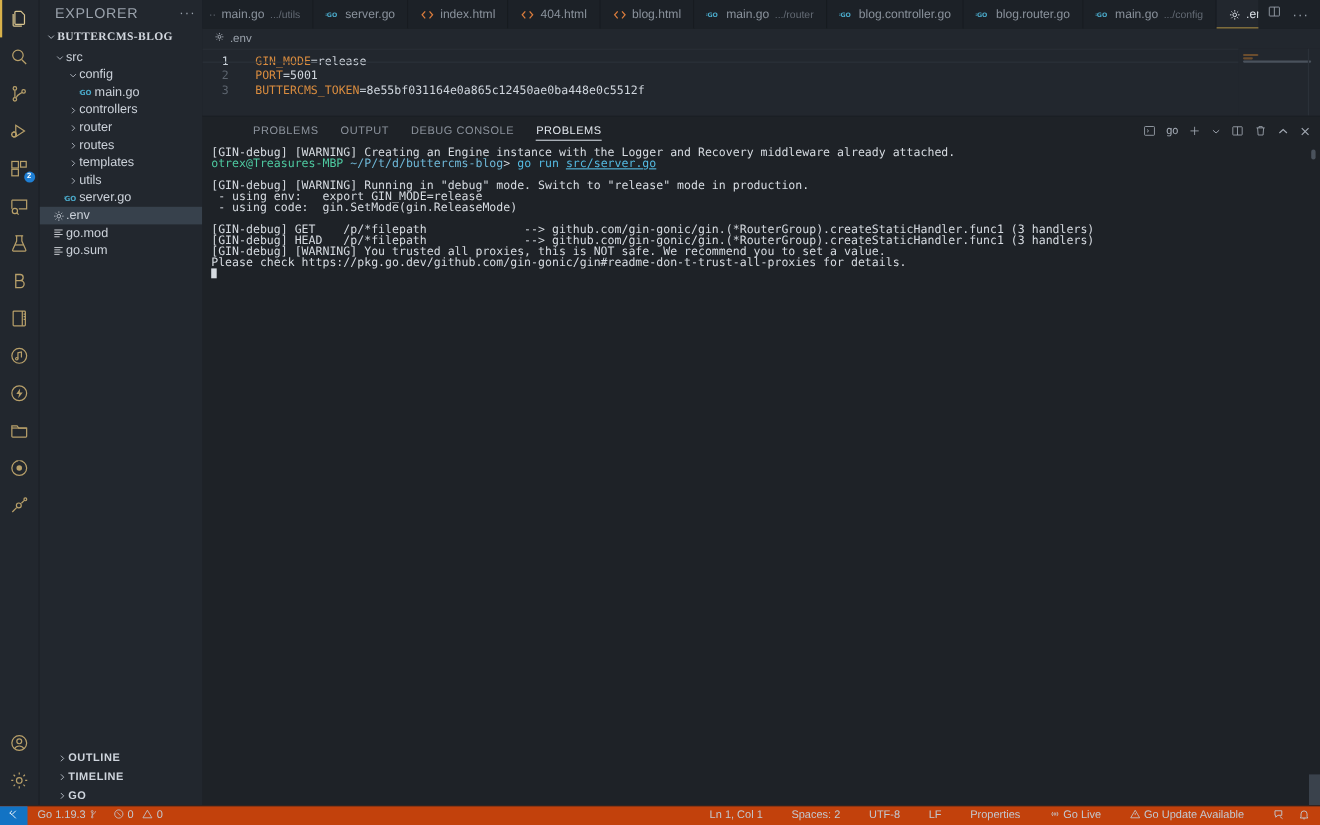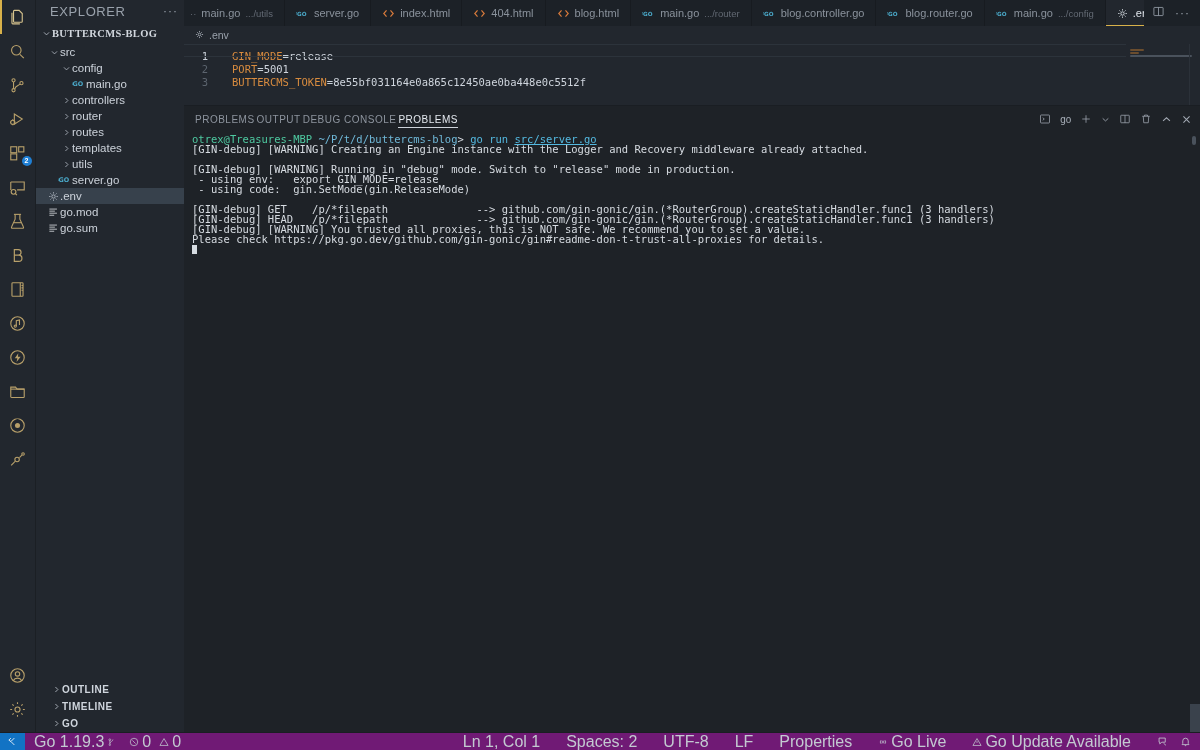--- a/index.html
+++ b/index.html
@@ -169,21 +169,21 @@
   
   .panel {
     flex: 1; display: flex; flex-direction: column;
     background: #1e2227; min-height: 0;
     border-top: 1px solid #1a1e23;
   }
   .panel-head {
     height: 26px; display: flex; align-items: center;
     padding: 0 8px 0 11px; flex: none;
   }
-  .ptabs { display: flex; gap: 2px; flex: 1; }
+  .ptabs { display: flex; gap: 20px; flex: 1; margin-left: 35px; }
   .ptab {
     font-size: 10px; letter-spacing: 0.5px; color: #8d949e;
     position: relative; display: flex; align-items: center;
     height: 26px; font-weight: 400;
   }
   .ptab.active { color: #e4e9ef; }
   .ptab.active::after {
     content: ""; position: absolute; left: 0; right: 0; bottom: 4px;
     height: 1px; background: #cdd3da;
   }
@@ -215,22 +215,22 @@
     position: absolute; right: 4px; top: 4px;
     width: 4px; height: 9px; background: #4a525c; border-radius: 2px;
   }
   .term-scroll-b {
     position: absolute; right: 0px; bottom: 0px;
     width: 10px; height: 28px; background: #3a424c;
   }
 
   
   .statusbar {
-    height: 18px; background: #701a75; display: flex;
-    align-items: center; flex: none; font-size: 16px;
+    height: 18px; background: #c2410c; display: flex;
+    align-items: center; flex: none; font-size: 10px;
     color: #c3c9d1; border-top: 1px solid #1a1e23;
   }
   .sb-remote {
     background: #1273c4; color: #fff; height: 18px;
     display: flex; align-items: center; padding: 0 7px;
   }
   .st-left { display: flex; align-items: center; gap: 13px; padding-left: 9px; }
   .st-right { display: flex; align-items: center; gap: 26px; margin-left: auto; padding-right: 9px; }
   .st-item { display: flex; align-items: center; gap: 3px; white-space: nowrap; }
   .st-icons { display: flex; align-items: center; gap: 12px; }
@@ -772,23 +772,23 @@
                   <path d="M3.5 3.5l9 9M12.5 3.5l-9 9"></path>
                 </svg>
             </span>
           </div>
         </div>
 
         <div class="terminal">
           <div class="term-scroll"></div>
           <div class="term-scroll-b"></div>
 
+          <div class="tline">[GIN-debug] [WARNING] Creating an Engine instance with the Logger and Recovery middleware already attached.</div>
+
           <div class="tline"><span class="t-user">otrex@Treasures-MBP</span><span class="t-plain"> </span><span class="t-path">~/P/t/d/buttercms-blog</span><span class="t-plain">&gt;</span><span class="t-plain"> </span><span class="t-cmd">go run</span><span class="t-plain"> </span><span class="t-link">src/server.go</span></div>
-
-          <div class="tline">[GIN-debug] [WARNING] Creating an Engine instance with the Logger and Recovery middleware already attached.</div>
           <div class="tline">&nbsp;</div>
           <div class="tline">[GIN-debug] [WARNING] Running in "debug" mode. Switch to "release" mode in production.</div>
           <div class="tline"> - using env:   export GIN_MODE=release</div>
           <div class="tline"> - using code:  gin.SetMode(gin.ReleaseMode)</div>
           <div class="tline">&nbsp;</div>
           <div class="tline">[GIN-debug] GET    /p/*filepath              --&gt; github.com/gin-gonic/gin.(*RouterGroup).createStaticHandler.func1 (3 handlers)</div>
           <div class="tline">[GIN-debug] HEAD   /p/*filepath              --&gt; github.com/gin-gonic/gin.(*RouterGroup).createStaticHandler.func1 (3 handlers)</div>
           <div class="tline">[GIN-debug] [WARNING] You trusted all proxies, this is NOT safe. We recommend you to set a value.</div>
           <div class="tline">Please check https://pkg.go.dev/github.com/gin-gonic/gin#readme-don-t-trust-all-proxies for details.</div>
           <div class="tline"><span class="term-cursor"></span></div>

